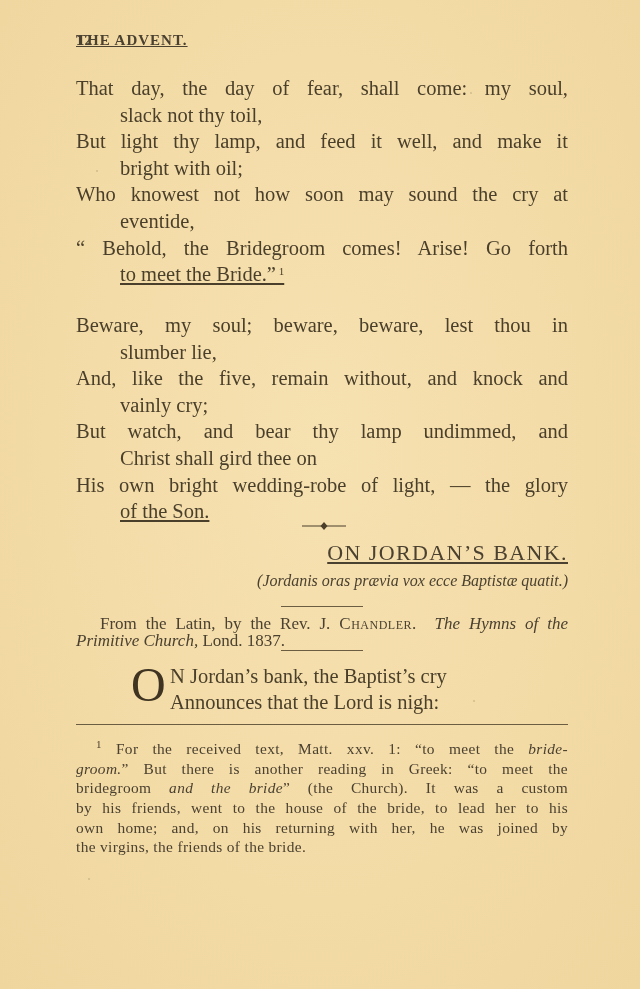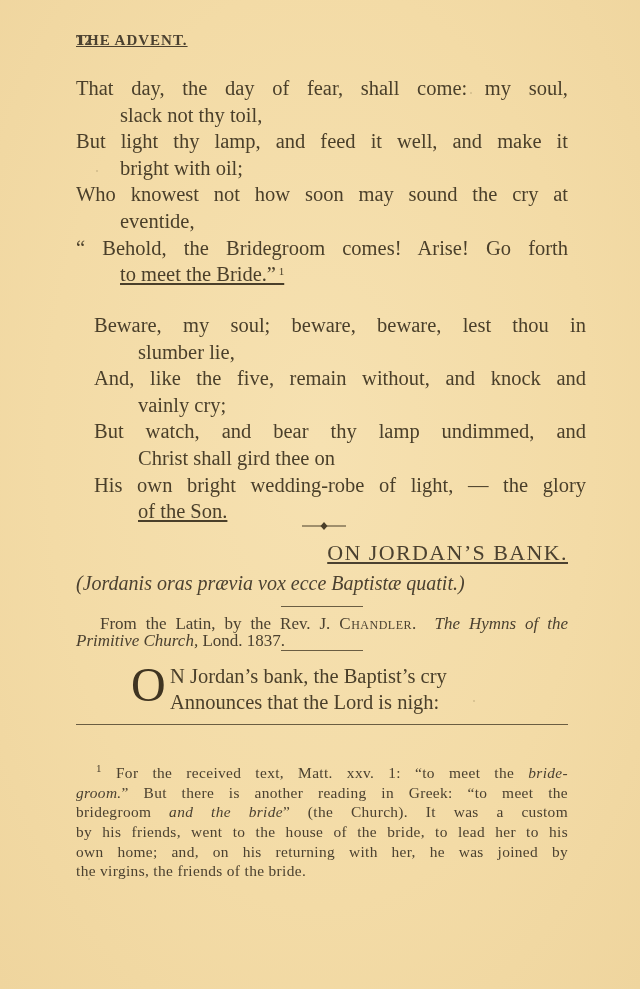--- a/index.html
+++ b/index.html
@@ -48,21 +48,21 @@
       text-decoration: underline;
     }
     .stanza {
       position: absolute;
       left: 0;
       width: 492px;
       font-size: 20.5px;
       line-height: 26.6px;
     }
     .stanza-1 { top: 75px; }
-    .stanza-2 { top: 312px; margin-left: 18px; }
+    .stanza-2 { top: 312px; }
     .verse-line {
       text-align: justify;
       text-align-last: justify;
       white-space: normal;
       height: 26.6px;
       overflow: visible;
     }
     .verse-line.last {
       text-align-last: left;
       text-decoration: underline;
@@ -87,22 +87,22 @@
       font-size: 22px;
       letter-spacing: 1.4px;
       color: #4b4130;
       text-decoration: underline;
     }
     .hymn-subtitle {
       position: absolute;
       top: 572px;
       left: 0;
       width: 492px;
-      text-align: left;
-      font-size: 20px;
+      text-align: right;
+      font-size: 16px;
       font-style: italic;
       color: #4b4130;
     }
     .rule-short {
       position: absolute;
       left: 205px;
       width: 82px;
       height: 0;
       border-top: 1px solid #6a5d42;
     }
@@ -149,21 +149,21 @@
     .footnote-rule {
       position: absolute;
       top: 724px;
       left: 0;
       width: 492px;
       height: 0;
       border-top: 1px solid #6a5d42;
     }
     .footnote {
       position: absolute;
-      top: 763px;
+      top: 739px;
       left: 0;
       width: 492px;
       font-size: 15.4px;
       line-height: 19.7px;
       letter-spacing: 0.35px;
       text-align: justify;
       color: #4b4130;
     }
     .fn-line {
       text-align: justify;

